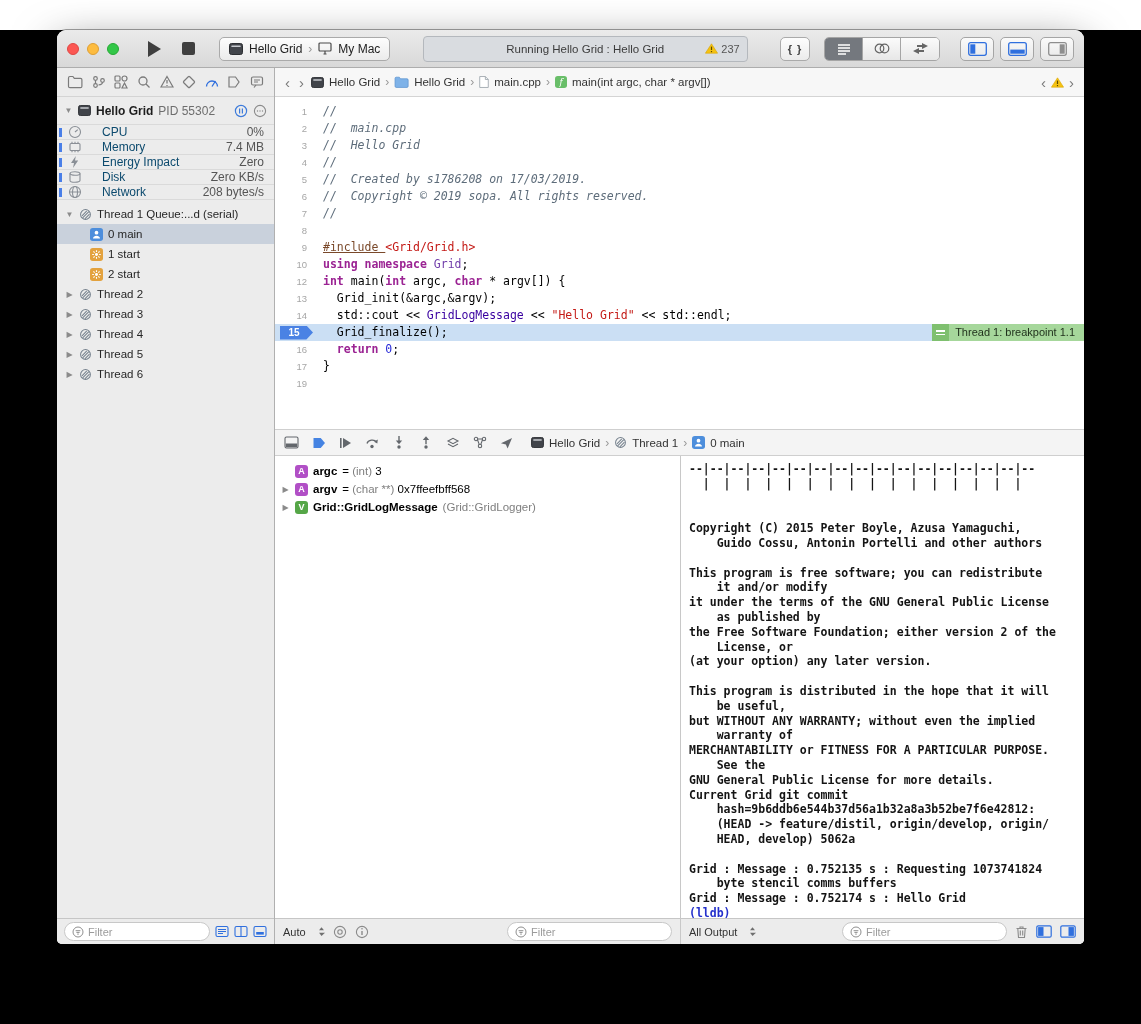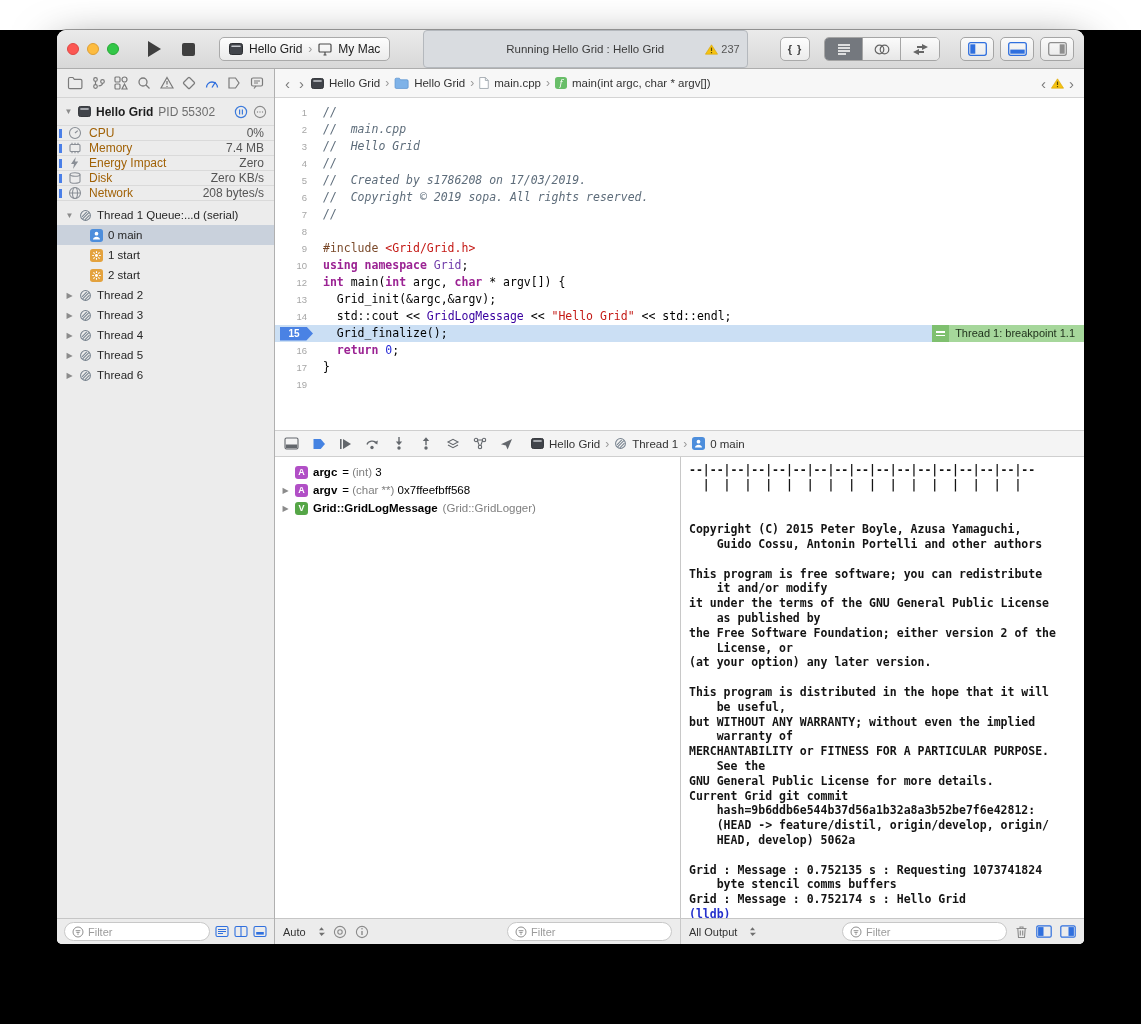--- a/index.html
+++ b/index.html
@@ -24,21 +24,21 @@
   .light.yellow{ background:#FDBC40; border:1px solid #DE9F34; }
   .light.green{ background:#33C748; border:1px solid #27AA35; }
   .tb-btn { width:26px; height:24px; display:flex; align-items:center; justify-content:center; }
   .play-shape { width:0; height:0; border-left:13px solid #3f3f3f;
                 border-top:8px solid transparent; border-bottom:8px solid transparent; }
   .stop-shape { width:13px; height:13px; background:#3f3f3f; border-radius:2px; }
   .scheme-btn { height:24px; margin-left:10px; border:1px solid #aaa; border-radius:5px;
                 background:linear-gradient(#fdfdfd,#ebebeb); display:flex; align-items:center;
                 padding:0 9px; gap:6px; font-size:12px; color:#222; white-space:nowrap; }
   .crumb-sep { color:#999; font-size:12px; }
-  .activity { flex:0 0 325px; height:38px; background:#d9dce0; border:1px solid #b4b8bd;
+  .activity { flex:0 0 325px; height:26px; background:#d9dce0; border:1px solid #b4b8bd;
               border-radius:4px; display:flex; align-items:center; justify-content:center;
               position:relative; font-size:11.5px; color:#3c3c3c; }
   .activity .warn { position:absolute; right:7px; display:flex; align-items:center; gap:3px;
                     font-size:11px; color:#555; }
   .brace-btn { min-width:30px; height:24px; border:1px solid #aaa; border-radius:5px;
                background:linear-gradient(#fdfdfd,#ebebeb); display:flex; align-items:center;
                justify-content:center; font-size:11px; font-weight:bold; color:#444;
                letter-spacing:1px; padding:0 4px; }
   .seg-group { display:flex; height:24px; border:1px solid #a5a5a5; border-radius:5px; overflow:hidden; margin-left:6px; }
   .seg { width:38px; display:flex; align-items:center; justify-content:center;
@@ -58,21 +58,21 @@
   .nav-tab { color:#7b7b7b; display:inline-flex; line-height:0; }
   .nav-tab.active { color:#2F6FDE; }
   .process-row { flex:0 0 27px; display:flex; align-items:center; padding:0 7px; gap:5px; }
   .proc-name { font-weight:bold; color:#1d1d1d; }
   .proc-pid { color:#6e6e6e; }
   .proc-actions { margin-left:auto; display:flex; gap:5px; }
   .stat-row { flex:0 0 29px; display:flex; align-items:center; border-top:1px solid #dadada;
               padding-right:10px; }
   .spark { width:3px; height:9px; background:#4a7fe8; margin-left:2px; }
   .stat-row .i { margin-left:6px; color:#8a8f96; }
-  .stat-label { margin-left:7px; color:#a16207; }
+  .stat-label { margin-left:20px; color:#0c4a6e; }
   .stat-value { margin-left:auto; color:#555; }
   .threads { flex:1 1 auto; border-top:1px solid #dadada; padding-top:4px; overflow:hidden; }
   .thread-row { height:20px; display:flex; align-items:center; gap:5px; padding-left:8px;
                 font-size:11.5px; color:#262626; }
   .thread-row.frame { padding-left:33px; }
   .thread-row.selected { background:#c9d1dc; }
   .disc { width:9px; font-size:8px; color:#8b8b8b; text-align:center; flex:0 0 9px; }
   .nav-bottombar { flex:0 0 26px; border-top:1px solid #c6c6c6; background:#ececec;
                    display:flex; align-items:center; padding:0 7px; gap:5px; }
   .filter-pill { height:19px; background:#fff; border:1px solid #c8c8c8; border-radius:10px;
@@ -95,21 +95,21 @@
             font-family:"DejaVu Sans Mono",monospace; font-size:11.5px; line-height:17px; }
   .code-line { display:flex; height:17px; position:relative; }
   .code-line.hl { background:#cbdff4; }
   .ln { flex:0 0 40px; text-align:right; padding-right:8px; color:#a6a6a6; font-size:9.5px;
         line-height:17px; position:relative; font-family:"Liberation Sans",sans-serif; }
   .bp-badge { position:absolute; right:2px; top:1.5px; width:33px; height:14px; background:#4A82E4;
               clip-path:polygon(0 0,80% 0,100% 50%,80% 100%,0 100%); color:#fff; font-size:10px;
               line-height:14px; text-align:center; padding-right:5px; font-weight:bold; }
   .code-text { white-space:pre; padding-left:8px; }
   .tok-plain{color:#000;} .tok-comment{color:#5d6c7a; font-style:italic;}
-  .tok-preproc{color:#7A492A;} .tok-string{color:#C41A16;}
+  .tok-preproc{color:#7A492A;text-decoration:underline;} .tok-string{color:#C41A16;}
   .tok-kw{color:#9B2393; font-weight:bold;text-align:center;} .tok-type{color:#703DAA;}
   .tok-global{color:#3900A0;} .tok-num{color:#272AD8;}
   .annot { position:absolute; right:0; top:0; height:17px; display:flex; align-items:center;
            gap:6px; background:#a6d79b; padding-right:9px; font-size:11px; color:#1e2e1a;
            font-family:"Liberation Sans",sans-serif; }
   .annot-icon { width:17px; height:17px; background:#7fc06f; display:flex; flex-direction:column;
                 align-items:center; justify-content:center; gap:2px; }
   .annot-icon .bar { width:9px; height:1.5px; background:#fff; display:block; }
 
   .debugbar { flex:0 0 27px; border-top:1px solid #cfcfcf; border-bottom:1px solid #cfcfcf;

